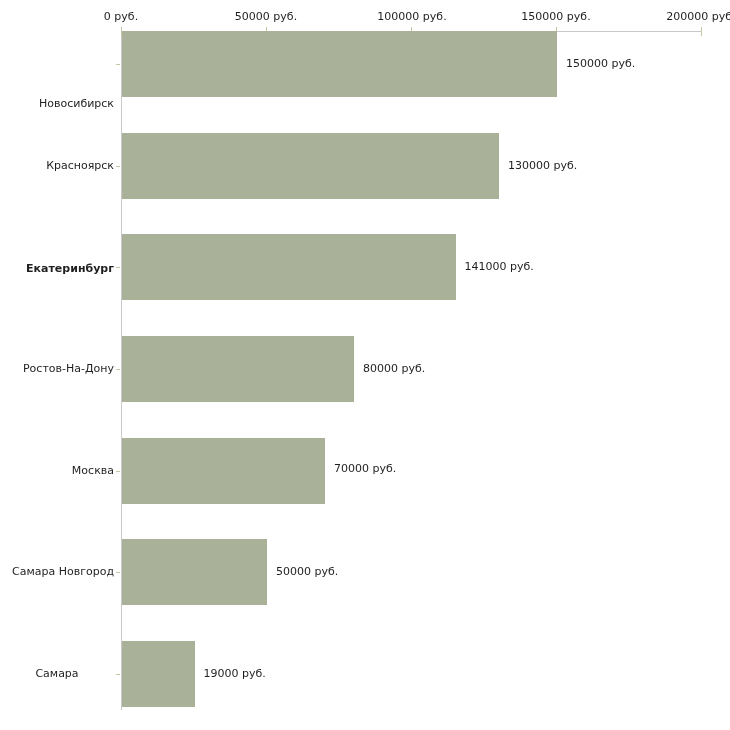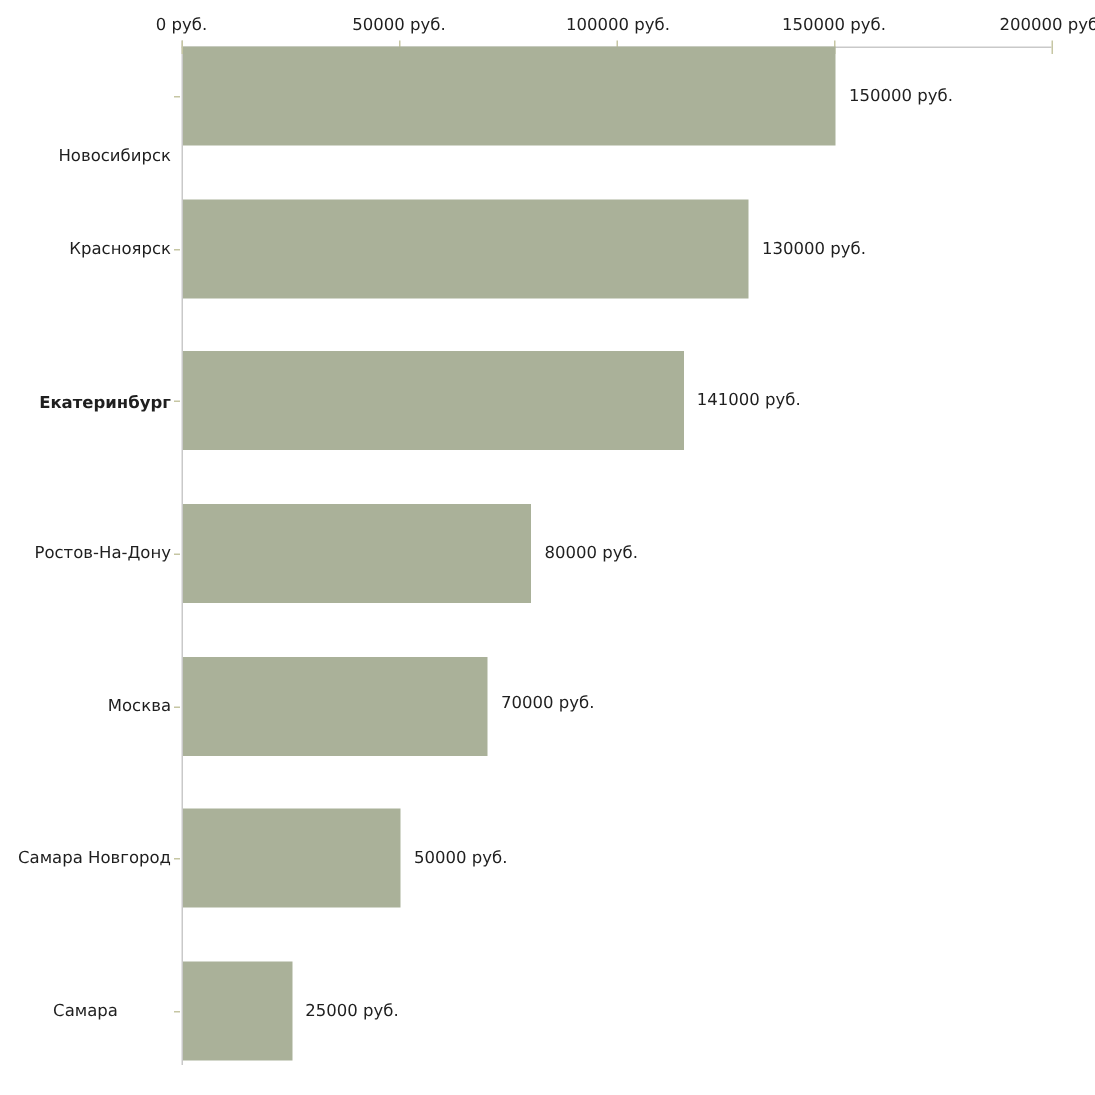--- a/index.html
+++ b/index.html
@@ -100,14 +100,14 @@
     <div class="category-label" style="top: 463.6px; color: rgb(31, 31, 31);">Москва</div>
     <div class="category-tick-mark" style="left: 116px; top: 470.6px; background: rgb(198, 198, 163);"></div>
     <div class="value-label" style="left: 334px; top: 462px; color: rgb(31, 31, 31);">70000 руб.</div>
     <div class="bar" style="left: 122px; top: 539.25px; width: 145px; height: 66px; background: rgb(170, 177, 153);"></div>
     <div class="category-label" style="top: 565.25px; color: rgb(31, 31, 31);">Самара Новгород</div>
     <div class="category-tick-mark" style="left: 116px; top: 572.25px; background: rgb(198, 198, 163);"></div>
     <div class="value-label" style="left: 276px; top: 565.25px; color: rgb(31, 31, 31);">50000 руб.</div>
     <div class="bar" style="left: 122px; top: 640.9px; width: 72.5px; height: 66px; background: rgb(170, 177, 153);"></div>
     <div class="category-label" style="top: 666.9px; color: rgb(31, 31, 31); text-align: center;">Самара</div>
     <div class="category-tick-mark" style="left: 116px; top: 673.9px; background: rgb(198, 198, 163);"></div>
-    <div class="value-label" style="left: 203.5px; top: 666.9px; color: rgb(31, 31, 31);">25000 руб.</div>
+    <div class="value-label" style="left: 203.5px; top: 666.9px; color: rgb(31, 31, 31);">19000 руб.</div>
   </div>
 
 </body></html>

